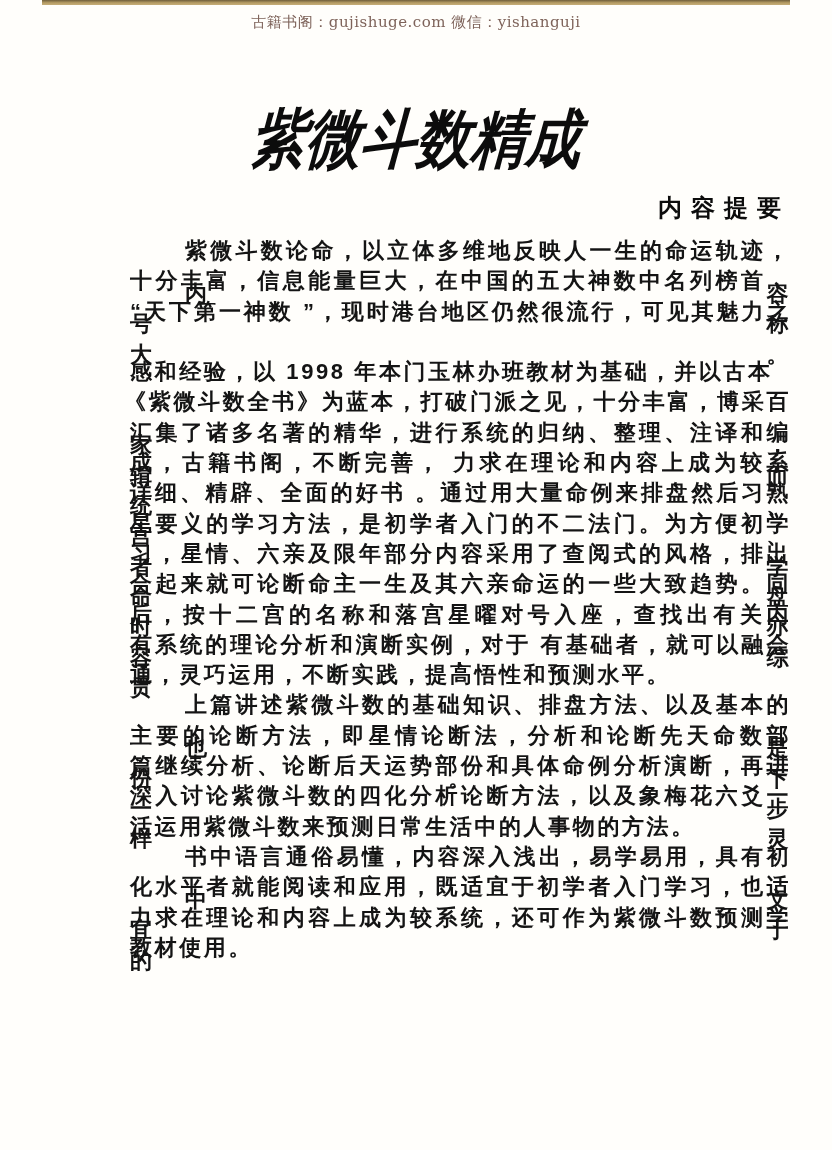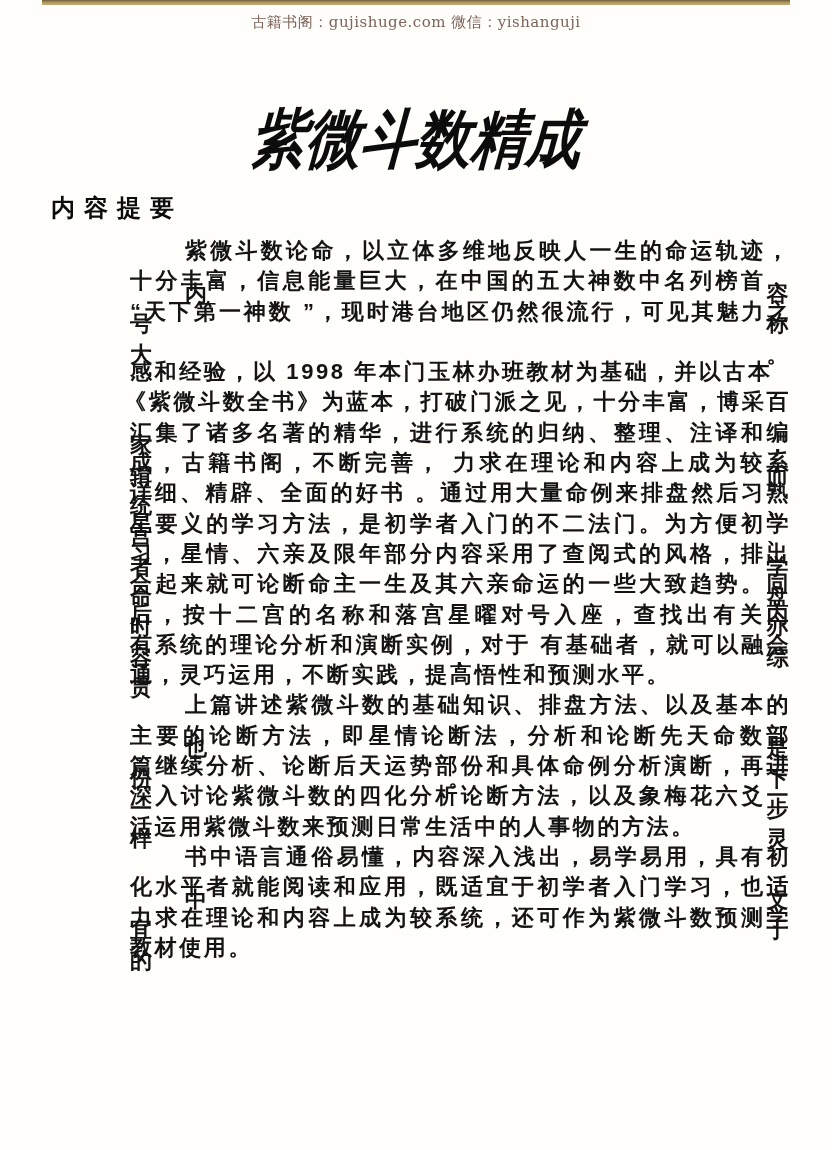--- a/index.html
+++ b/index.html
@@ -17,21 +17,21 @@
     text-align:center;font-family:"DejaVu Serif",serif;
     font-size:15px;letter-spacing:.5px;color:var(--header-ink,#7e635a);
   }
   .book-title{
     position:absolute;top:100px;left:0;width:100%;height:78px;line-height:78px;
     text-align:center;font-size:55px;font-weight:900;font-style:italic;
     transform:scaleY(1.16) skewX(-4deg);color:#0c0c0c;white-space:nowrap;
   }
   .section-heading{
     position:absolute;top:192px;left:0;width:100%;
-    text-align:left;font-size:24px;font-weight:bold;
+    text-align:right;font-size:24px;font-weight:bold;
     letter-spacing:9px;text-indent:9px;color:#0c0c0c;
   }
   .body-text{
     position:absolute;top:229px;left:88px;width:661px;
     font-size:22px;font-weight:bold;line-height:43px;
   }
   .para{margin:0;}
   .para.gap-before{margin-top:30.3px;}
   .line{
     display:block;height:30.3px;letter-spacing:2.6px;

